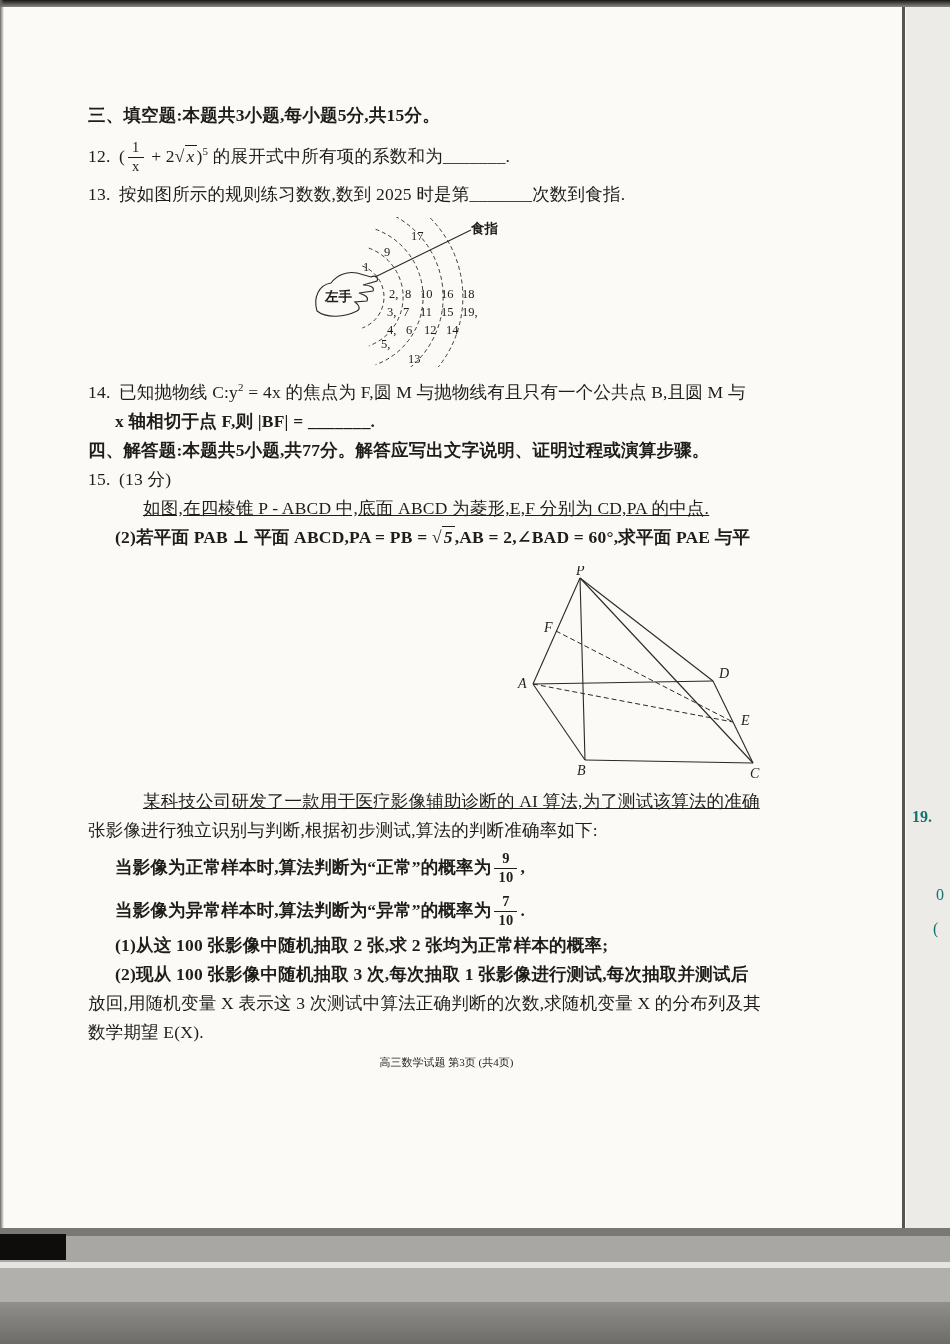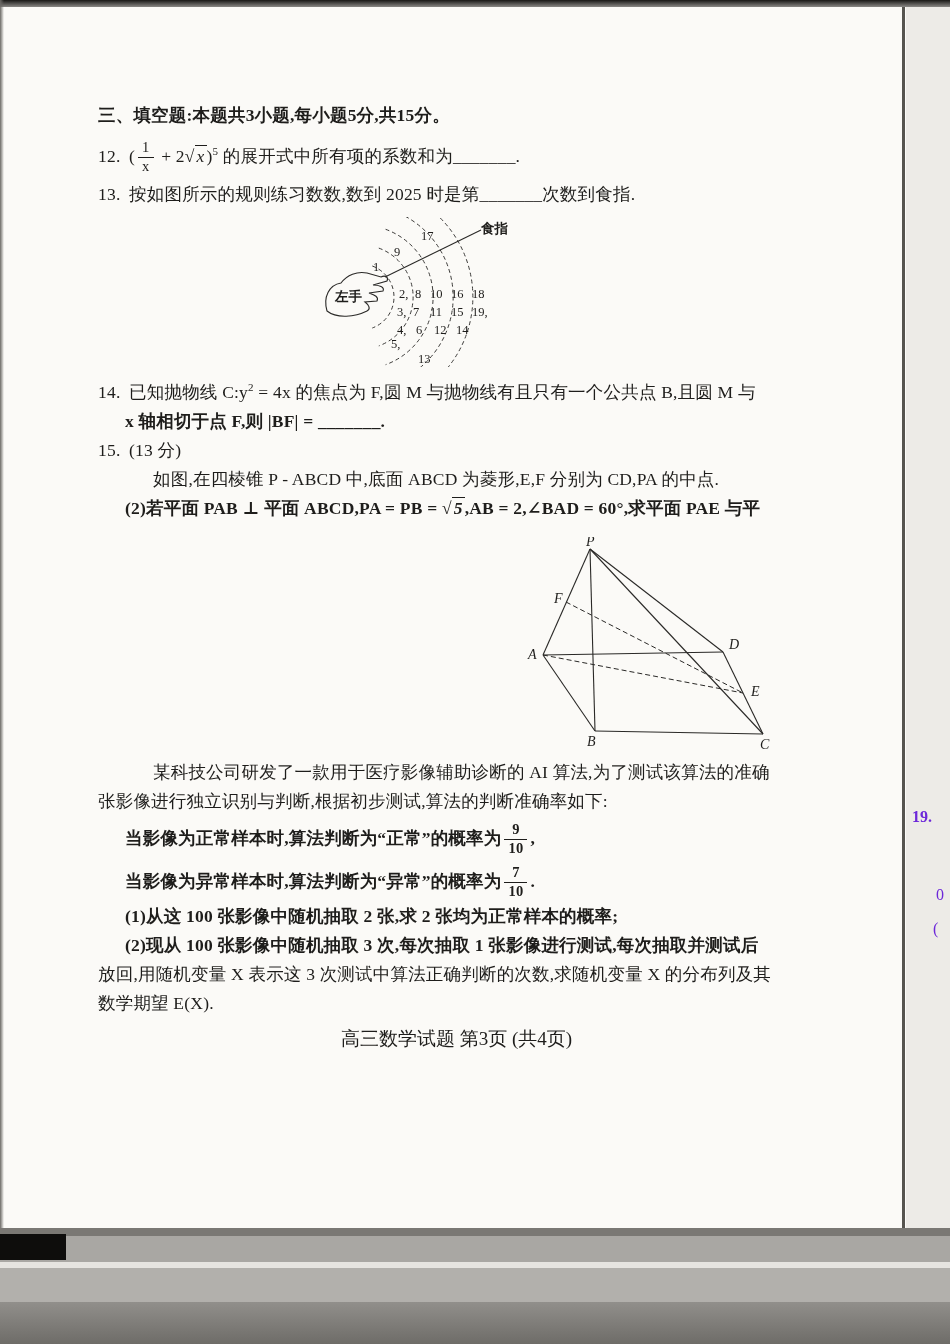--- a/index.html
+++ b/index.html
@@ -19,30 +19,30 @@
   .right-area { position:absolute; top:7px; left:906px; width:44px; height:1337px; background:#edebe7; }
   .shadow-right { position:absolute; top:0; left:902px; width:3px; height:1344px; background:#56544f; }
   .band { position:absolute; left:0; width:950px; }
   .band1 { top:1228px; height:8px;  background:#7a7874; }
   .band2 { top:1236px; height:26px; background:#a9a7a3; }
   .band-black { position:absolute; left:0; top:1234px; width:66px; height:26px; background:#0e0d0c; }
   .band3 { top:1262px; height:6px;  background:#e6e4e0; }
   .band4 { top:1268px; height:34px; background:#b2b0ac; }
   .band5 { top:1302px; height:42px; background:linear-gradient(#918f8b,#6e6c68); }
 
-  .edge-frag { position:absolute; font-size:16px; color:#6d28d9; }
+  .edge-frag { position:absolute; font-size:16px; color:#0f766e; }
   .frag-19 { left:912px; top:808px; font-weight:bold; }
   .frag-0  { left:936px; top:886px; }
   .frag-p  { left:933px; top:920px; }
 
-  .content { position:absolute; left:98px; top:105px; width:772px; }
+  .content { position:absolute; left:88px; top:105px; width:772px; }
   .line { font-size:17.5px; line-height:21px; margin-bottom:8px; letter-spacing:0.2px; }
   .bold { font-weight:700; }
   .ind1 { padding-left:27px;font-weight:bold; }
-  .ind2 { padding-left:55px; }
+  .ind2 { padding-left:55px;text-decoration:underline; }
   .mathline { line-height:34px; margin:4px 0 10px; }
   .probline { line-height:36px; margin-bottom:6px; }
   .qnum { margin-right:4px; }
 
   .frac { display:inline-block; text-align:center; vertical-align:-0.6em;
     font-size:14.5px; line-height:1.1; margin:0 3px; }
   .frac .fn { display:block; padding:0 4px 1px; border-bottom:1.3px solid #1e1d1b; }
   .frac .fd { display:block; padding:1px 4px 0; }
   .sqrt { white-space:nowrap; }
   .sqrt .arg { border-top:1.3px solid #1e1d1b; padding:0 2px; font-style:italic; }
@@ -51,21 +51,21 @@
   .fig-hand { margin:4px 0 6px 225px; width:230px; height:150px; }
   .fig-pyr  { margin:10px 0 6px 425px; width:260px; height:215px; }
   svg text { font-family:"Liberation Serif","DejaVu Serif",serif; fill:#1e1d1b; }
   .svg-num { font-size:12.5px; }
   .svg-cjk { font-size:13.5px; font-weight:bold; }
   .svg-var { font-size:14px; font-style:italic; }
   .sline { stroke:#2a2927; stroke-width:1.1; fill:none; }
   .dline { stroke:#2a2927; stroke-width:1; fill:none; stroke-dasharray:5 3; }
   .arc   { stroke:#3a3937; stroke-width:1; fill:none; stroke-dasharray:4 3; }
 
-  .footer { text-align:center; font-size:19px; margin-top:12px; padding-right:55px; }
+  .footer { text-align:center; font-size:11px; margin-top:12px; padding-right:55px; }
 </style>
 </head>
 <body>
 
 <div class="paper">
   <div class="right-area"></div>
   <div class="shadow-right"></div>
 
   <div class="content">
 
@@ -115,20 +115,21 @@
     </svg>
 
     <div class="line">
       <span class="qnum">14.</span>
       <span>已知抛物线 C:y</span><sup>2</sup><span> = 4x 的焦点为 F,圆 M 与抛物线有且只有一个公共点 B,且圆 M 与</span>
     </div>
     <div class="line ind1">
       <span>x 轴相切于点 F,则 |BF| = </span><span>_______.</span>
     </div>
 
+    <div class="line bold">四、解答题:本题共5小题,共77分。解答应写出文字说明、证明过程或演算步骤。</div>
 
     <div class="line">
       <span class="qnum">15.</span>
       <span>(13 分)</span>
     </div>
     <div class="line ind2">如图,在四棱锥 P - ABCD 中,底面 ABCD 为菱形,E,F 分别为 CD,PA 的中点.</div>
     <div class="line ind1">
       <span>(2)若平面 PAB ⊥ 平面 ABCD,PA = PB = </span><span class="sqrt"><span>√</span><span class="arg">5</span></span><span>,AB = 2,∠BAD = 60°,求平面 PAE 与平</span>
     </div>
 

